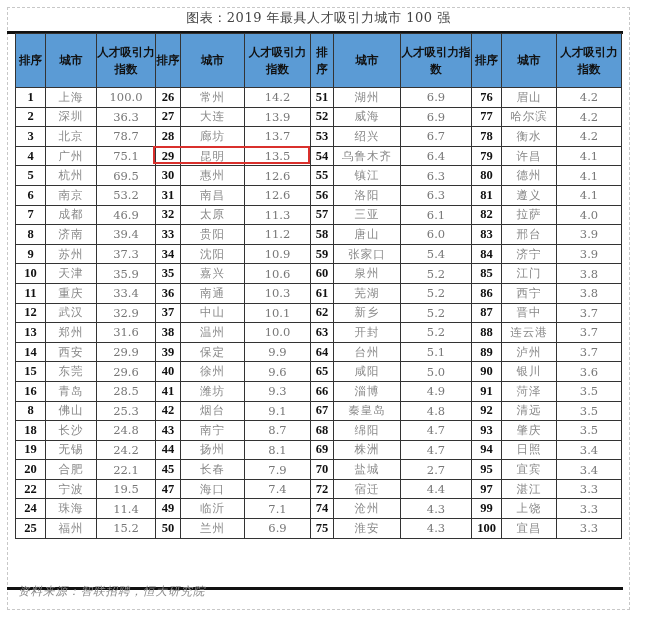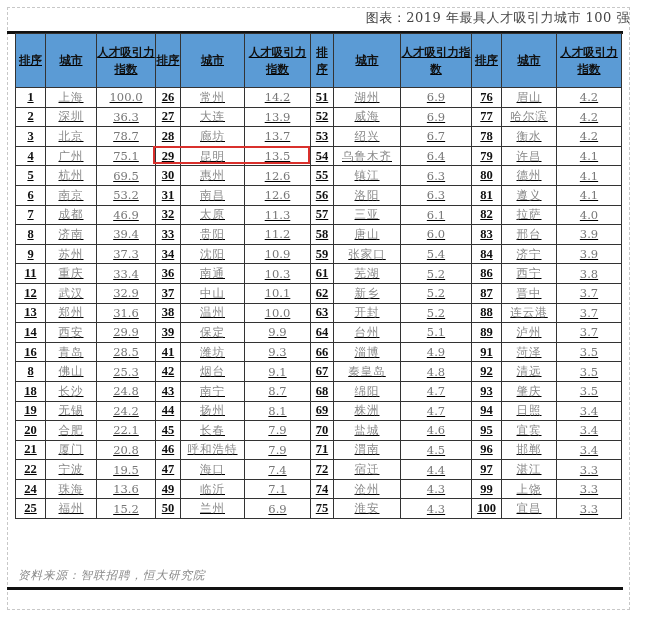--- a/index.html
+++ b/index.html
@@ -1,29 +1,29 @@
 <!DOCTYPE html>
 <html><head>
 <meta charset="utf-8">
 <style>
   html, body { margin:0; padding:0; background:#ffffff; }
   body { width:670px; height:618px; position:relative; overflow:hidden; font-family:"DejaVu Serif", serif; }
   .frame { position:absolute; left:7px; top:7px; width:623px; height:603px; border:1px dashed #c8c8c8; box-sizing:border-box; }
-  .title { position:absolute; left:7px; top:9px; width:623px; text-align:right; font-size:13px; color:#444; letter-spacing:0.5px; }
+  .title { position:absolute; left:7px; top:9px; width:623px; text-align:center; font-size:13px; color:#444; letter-spacing:0.5px; }
   .topline { position:absolute; left:7px; top:31px; width:616px; height:3px; background:#111; }
   .botline { position:absolute; left:7px; top:587px; width:616px; height:3px; background:#111; }
-  table { position:absolute; left:15px; top:33px; border-collapse:collapse; table-layout:fixed; width:606px;text-decoration:underline; }
+  table { position:absolute; left:15px; top:33px; border-collapse:collapse; table-layout:fixed; width:606px; }
   th, td { border:1px solid #333; text-align:center; padding:0; overflow:hidden; white-space:nowrap; }
   th { background:#5b9bd5; color:#111; font-weight:bold; font-size:11.5px; height:53px; line-height:17px; white-space:normal; }
   td { height:18.6px; font-size:11.5px; color:#777; }
   td.rank { color:#111; font-weight:bold; font-family:"Liberation Serif", serif; font-size:12.5px; }
   td.city { color:#888; letter-spacing:1px; }
   td.idx { color:#777; }
   .hl { position:absolute; left:153px; top:146px; width:157px; height:18px; border:2px solid #d9302c; box-sizing:border-box; pointer-events:none; }
-  .source { position:absolute; left:18px; top:568px; font-size:11.5px; color:#888; font-style:italic; letter-spacing:1px; }
+  .source { position:absolute; left:18px; top:584px; font-size:11.5px; color:#888; font-style:italic; letter-spacing:1px; }
 </style>
 </head>
 <body>
 
 <div class="frame"></div>
 <div class="title">图表：2019 年最具人才吸引力城市 100 强</div>
 <div class="topline"></div>
 
 <table>
   <colgroup>
@@ -177,20 +177,34 @@
         <td class="city">沈阳</td>
         <td class="idx">10.9</td>
         <td class="rank">59</td>
         <td class="city">张家口</td>
         <td class="idx">5.4</td>
         <td class="rank">84</td>
         <td class="city">济宁</td>
         <td class="idx">3.9</td>
       </tr>
       <tr>
+        <td class="rank">10</td>
+        <td class="city">天津</td>
+        <td class="idx">35.9</td>
+        <td class="rank">35</td>
+        <td class="city">嘉兴</td>
+        <td class="idx">10.6</td>
+        <td class="rank">60</td>
+        <td class="city">泉州</td>
+        <td class="idx">5.2</td>
+        <td class="rank">85</td>
+        <td class="city">江门</td>
+        <td class="idx">3.8</td>
+      </tr>
+      <tr>
         <td class="rank">11</td>
         <td class="city">重庆</td>
         <td class="idx">33.4</td>
         <td class="rank">36</td>
         <td class="city">南通</td>
         <td class="idx">10.3</td>
         <td class="rank">61</td>
         <td class="city">芜湖</td>
         <td class="idx">5.2</td>
         <td class="rank">86</td>
@@ -233,20 +247,34 @@
         <td class="city">保定</td>
         <td class="idx">9.9</td>
         <td class="rank">64</td>
         <td class="city">台州</td>
         <td class="idx">5.1</td>
         <td class="rank">89</td>
         <td class="city">泸州</td>
         <td class="idx">3.7</td>
       </tr>
       <tr>
+        <td class="rank">15</td>
+        <td class="city">东莞</td>
+        <td class="idx">29.6</td>
+        <td class="rank">40</td>
+        <td class="city">徐州</td>
+        <td class="idx">9.6</td>
+        <td class="rank">65</td>
+        <td class="city">咸阳</td>
+        <td class="idx">5.0</td>
+        <td class="rank">90</td>
+        <td class="city">银川</td>
+        <td class="idx">3.6</td>
+      </tr>
+      <tr>
         <td class="rank">16</td>
         <td class="city">青岛</td>
         <td class="idx">28.5</td>
         <td class="rank">41</td>
         <td class="city">潍坊</td>
         <td class="idx">9.3</td>
         <td class="rank">66</td>
         <td class="city">淄博</td>
         <td class="idx">4.9</td>
         <td class="rank">91</td>
@@ -297,57 +325,43 @@
       </tr>
       <tr>
         <td class="rank">20</td>
         <td class="city">合肥</td>
         <td class="idx">22.1</td>
         <td class="rank">45</td>
         <td class="city">长春</td>
         <td class="idx">7.9</td>
         <td class="rank">70</td>
         <td class="city">盐城</td>
-        <td class="idx">4.6</td>
+        <td class="idx">2.7</td>
         <td class="rank">95</td>
         <td class="city">宜宾</td>
-        <td class="idx">3.4</td>
-      </tr>
-      <tr>
-        <td class="rank">21</td>
-        <td class="city">厦门</td>
-        <td class="idx">20.8</td>
-        <td class="rank">46</td>
-        <td class="city">呼和浩特</td>
-        <td class="idx">7.9</td>
-        <td class="rank">71</td>
-        <td class="city">渭南</td>
-        <td class="idx">4.5</td>
-        <td class="rank">96</td>
-        <td class="city">邯郸</td>
         <td class="idx">3.4</td>
       </tr>
       <tr>
         <td class="rank">22</td>
         <td class="city">宁波</td>
         <td class="idx">19.5</td>
         <td class="rank">47</td>
         <td class="city">海口</td>
         <td class="idx">7.4</td>
         <td class="rank">72</td>
         <td class="city">宿迁</td>
         <td class="idx">4.4</td>
         <td class="rank">97</td>
         <td class="city">湛江</td>
         <td class="idx">3.3</td>
       </tr>
       <tr>
         <td class="rank">24</td>
         <td class="city">珠海</td>
-        <td class="idx">13.6</td>
+        <td class="idx">11.4</td>
         <td class="rank">49</td>
         <td class="city">临沂</td>
         <td class="idx">7.1</td>
         <td class="rank">74</td>
         <td class="city">沧州</td>
         <td class="idx">4.3</td>
         <td class="rank">99</td>
         <td class="city">上饶</td>
         <td class="idx">3.3</td>
       </tr>

